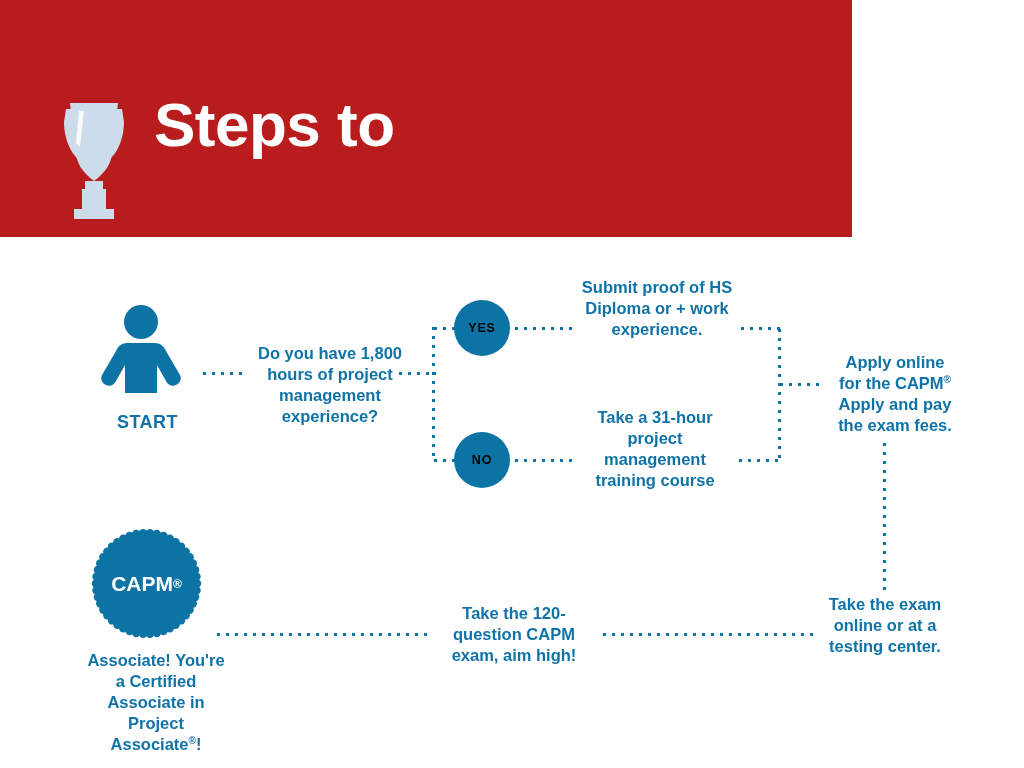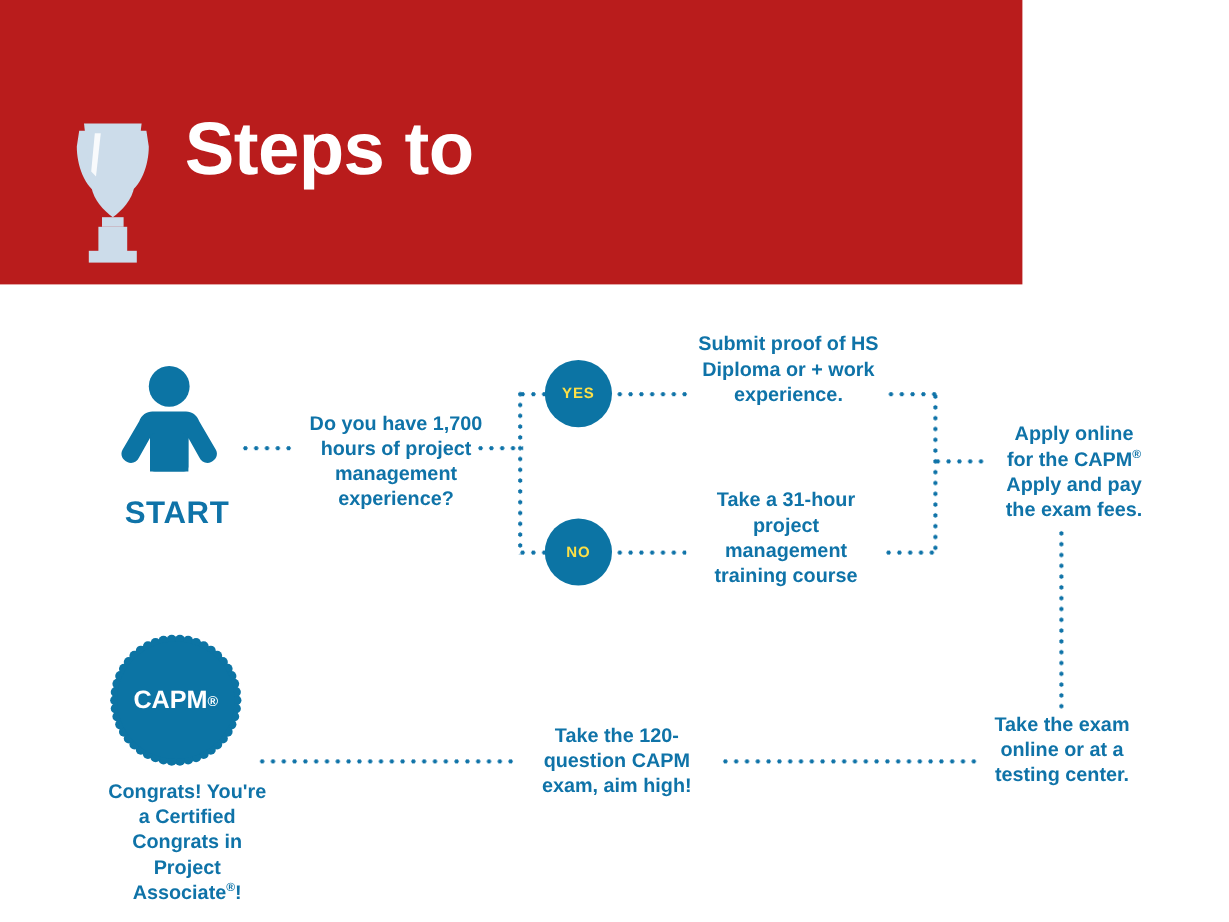--- a/index.html
+++ b/index.html
@@ -77,33 +77,33 @@
     width: 88px;
     height: 90px;
   }
   #start-label {
     position: absolute;
     left: 60px;
     top: 412px;
     width: 175px;
     text-align: center;
     color: #0f73a8;
-    font-size: 26px;
+    font-size: 18px;
     font-weight: bold;
     letter-spacing: 0.5px;
   }
 
   
   .decision-circle {
     position: absolute;
     width: 56px;
     height: 56px;
     border-radius: 50%;
     background: #0c74a4;
-    color: #fde047;
+    color: #000000;
     font-size: 12.5px;
     font-weight: bold;
     letter-spacing: 0.8px;
     display: flex;
     align-items: center;
     justify-content: center;
   }
   #circle-yes { left: 454px; top: 300px; }
   #circle-no  { left: 454px; top: 432px; justify-content: center; }
 
@@ -213,21 +213,21 @@
 
   <span id="person-icon">
     <svg viewBox="0 0 88 90" width="88" height="90" aria-hidden="true">
       <circle cx="44" cy="17" r="17" fill="#0c74a4"></circle>
       <path d="M44 38 H58 C63 38 67 41 69 46 L83 70 C85 74 83 78 79 80 C75 82 71 80 69 76 L60 60 V88 H28 V60 L19 76 C17 80 13 82 9 80 C5 78 3 74 5 70 L19 46 C21 41 25 38 30 38 Z" fill="#0c74a4"></path>
       <rect x="28" y="56" width="32" height="32" rx="4" fill="#0c74a4"></rect>
     </svg>
   </span>
   <div id="start-label">START</div>
 
-  <div class="flow-text" style="left:243px; top:343px; width:174px;">Do you have 1,700 hours of project management experience?</div>
+  <div class="flow-text" style="left:243px; top:343px; width:174px;">Do you have 1,800 hours of project management experience?</div>
 
   <div class="decision-circle" id="circle-yes">
     <span>YES</span>
   </div>
   <div class="decision-circle" id="circle-no">
     <span>NO</span>
   </div>
 
   <div class="flow-text" style="left:580px; top:277px; width:154px;">Submit proof of HS Diploma or + work experience.</div>
 
@@ -296,20 +296,20 @@
         </g>
       <circle cx="56.5" cy="56.5" r="49" fill="#0c74a4"></circle>
     </svg>
   </span>
   <div id="capm-badge-label">
       <span>CAPM</span>
       <span class="reg">®</span>
     </div>
 
   <div class="flow-text" style="left:68px; top:650px; width:176px;">
-    <span>Congrats! You're</span><br>
+    <span>Associate! You're</span><br>
     <span>a Certified</span><br>
-    <span>Congrats in</span><br>
+    <span>Associate in</span><br>
     <span>Project</span><br>
     <span>Associate</span><span class="reg">®</span><span>!</span>
   </div>
 
 </div>
 
 </body></html>

